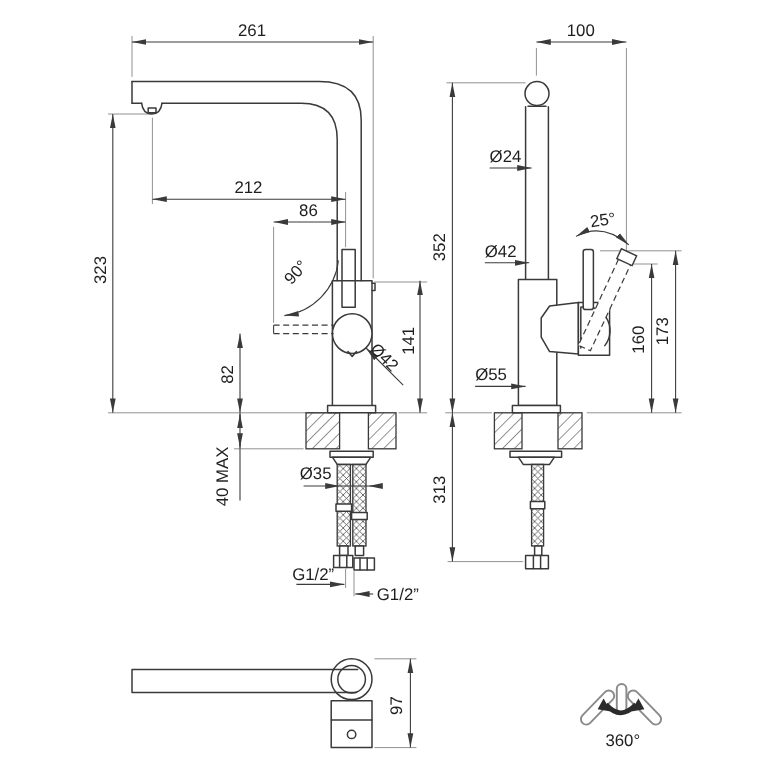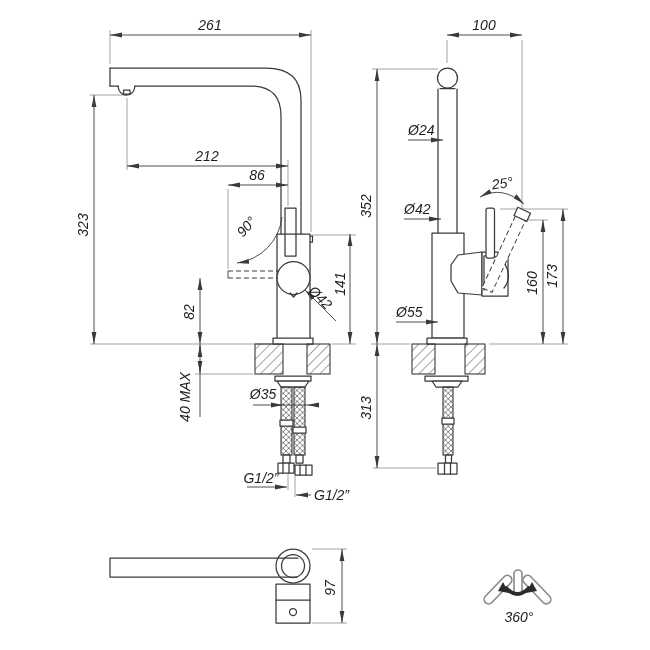--- a/index.html
+++ b/index.html
@@ -1,16 +1,16 @@
 <!DOCTYPE html>
 <html><head>
 <meta charset="utf-8">
 <style>
   html,body{margin:0;padding:0;background:#ffffff;}
-  .stage{width:650px;height:650px;position:relative;background:#ffffff;overflow:hidden;font-style:italic;}
+  .stage{width:650px;height:650px;position:relative;background:#ffffff;overflow:hidden;}
   svg{display:block;}
   text{font-family:"Liberation Sans","DejaVu Sans",sans-serif;font-size:14px;fill:#1e1e1e;}
   .obj{stroke:#3a3a3a;stroke-width:1.25;fill:none;stroke-linecap:round;stroke-linejoin:round;}
   .objf{stroke:#3a3a3a;stroke-width:1.25;fill:#ffffff;stroke-linejoin:round;}
   .dim{stroke:#3a3a3a;stroke-width:0.9;fill:none;}
   .ext{stroke:#8c8c8c;stroke-width:0.8;fill:none;}
   .dash{stroke:#3a3a3a;stroke-width:1;fill:none;stroke-dasharray:5 3;}
   .hatchf{fill:url(#hatch);stroke:#3a3a3a;stroke-width:1.1;}
   .braidf{fill:url(#braid);stroke:#3a3a3a;stroke-width:1.1;}
   .icon{stroke:#8a8a8a;stroke-width:1.6;fill:#ffffff;stroke-linejoin:round;}

